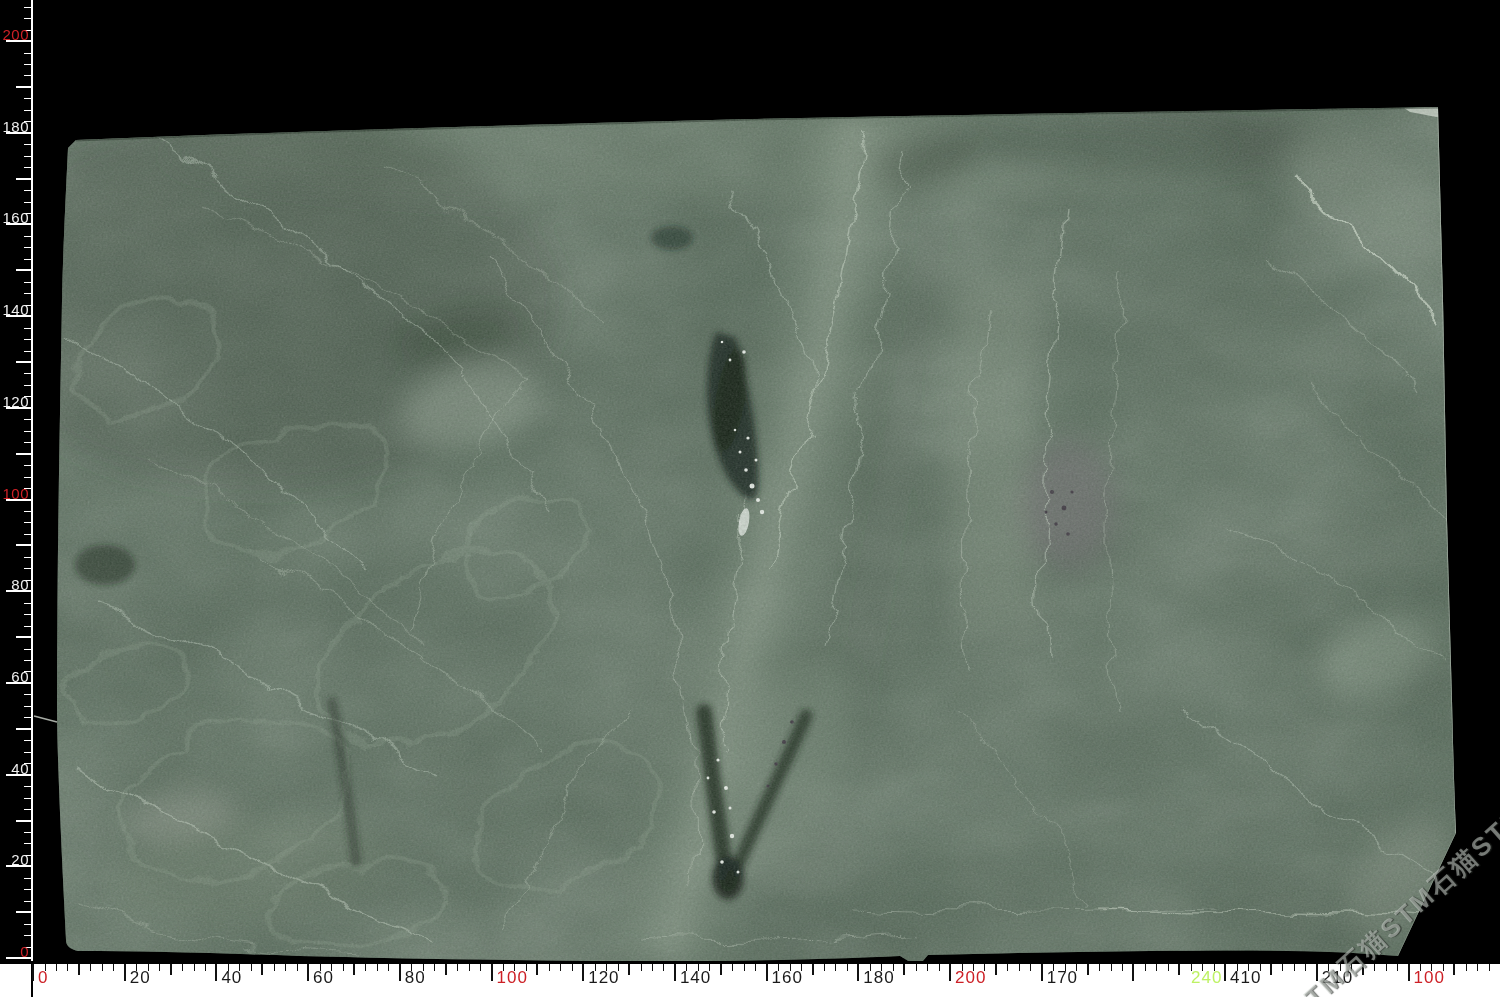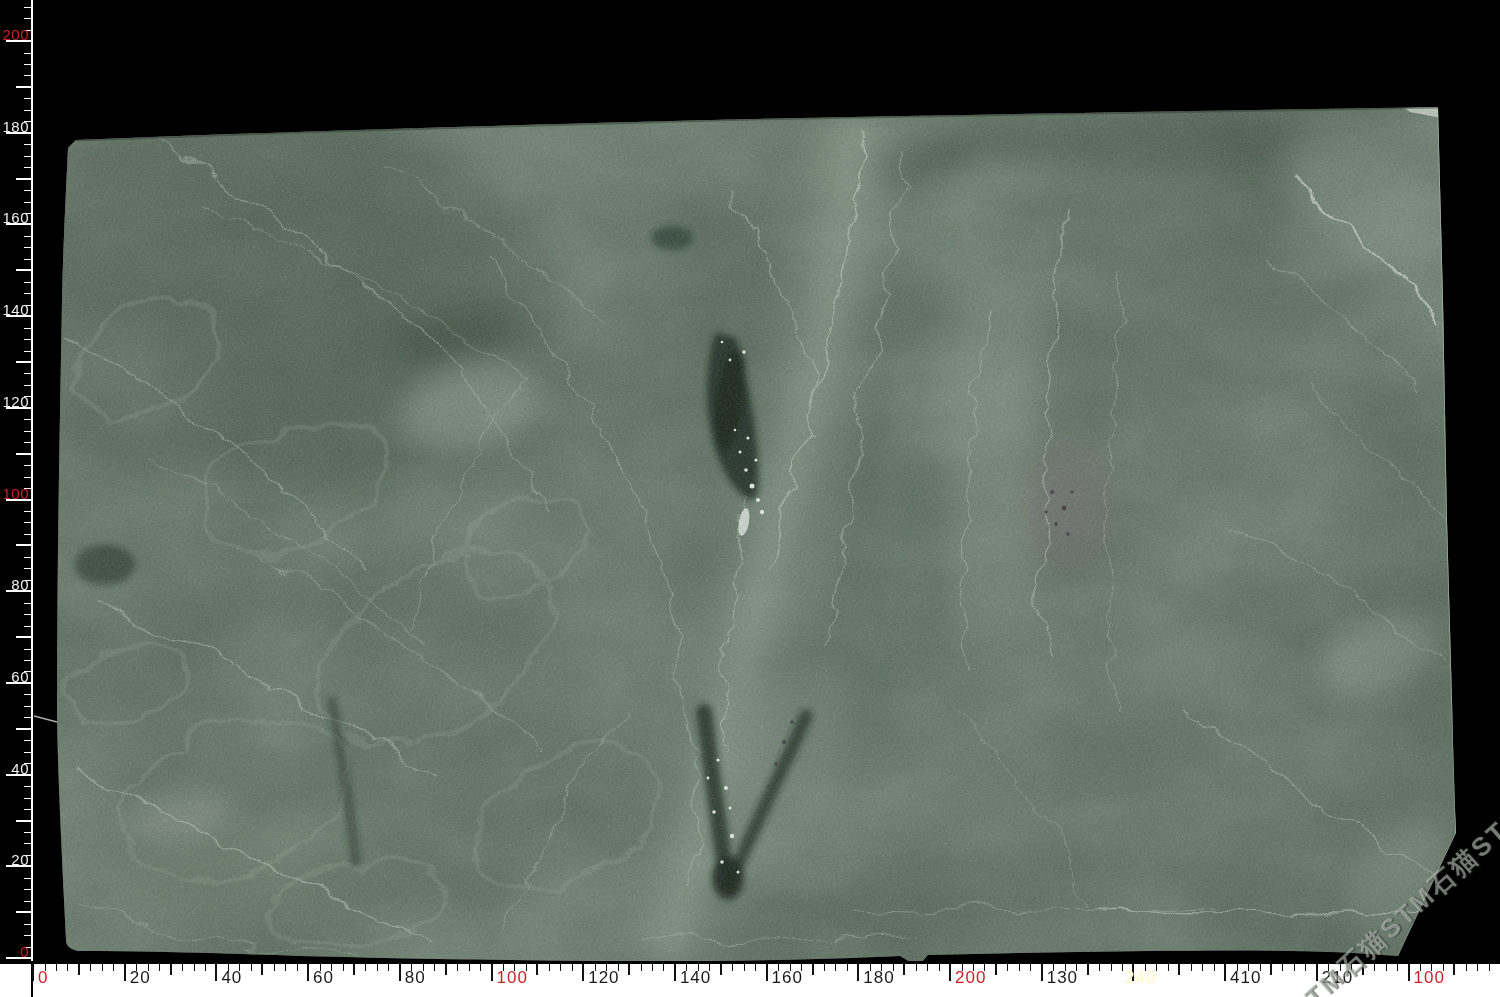--- a/index.html
+++ b/index.html
@@ -434,21 +434,21 @@
       <div class="hlabel" style="left: 129.7px; top: 969px; color: rgb(26, 26, 26);">20</div>
       <div class="hlabel" style="left: 221.4px; top: 969px; color: rgb(26, 26, 26);">40</div>
       <div class="hlabel" style="left: 313.1px; top: 969px; color: rgb(26, 26, 26);">60</div>
       <div class="hlabel" style="left: 404.8px; top: 969px; color: rgb(26, 26, 26);">80</div>
       <div class="hlabel" style="left: 496.5px; top: 969px; color: rgb(205, 32, 38);">100</div>
       <div class="hlabel" style="left: 588.2px; top: 969px; color: rgb(26, 26, 26);">120</div>
       <div class="hlabel" style="left: 679.9px; top: 969px; color: rgb(26, 26, 26);">140</div>
       <div class="hlabel" style="left: 771.6px; top: 969px; color: rgb(26, 26, 26);">160</div>
       <div class="hlabel" style="left: 863.3px; top: 969px; color: rgb(26, 26, 26);">180</div>
       <div class="hlabel" style="left: 955px; top: 969px; color: rgb(205, 32, 38);">200</div>
-      <div class="hlabel" style="left: 1046.7px; top: 969px; color: rgb(26, 26, 26);">130</div>
-      <div class="hlabel" style="left: 1125px; top: 969px; color: #fef9c3;">240</div>
+      <div class="hlabel" style="left: 1046.7px; top: 969px; color: rgb(26, 26, 26);">170</div>
+      <div class="hlabel" style="left: 1191px; top: 969px; color: #bef264;">240</div>
       <div class="hlabel" style="left: 1230.1px; top: 969px; color: rgb(26, 26, 26);">410</div>
       <div class="hlabel" style="left: 1321.8px; top: 969px; color: rgb(26, 26, 26);">210</div>
       <div class="hlabel" style="left: 1413.5px; top: 969px; color: rgb(205, 32, 38);">100</div>
     </div>
 
   <div id="watermark" style="color: rgba(214, 219, 214, 0.5); transform: rotate(-42deg);">STM石猫STM石猫STM石猫STM石猫</div>
 </div>
 
 </body></html>

